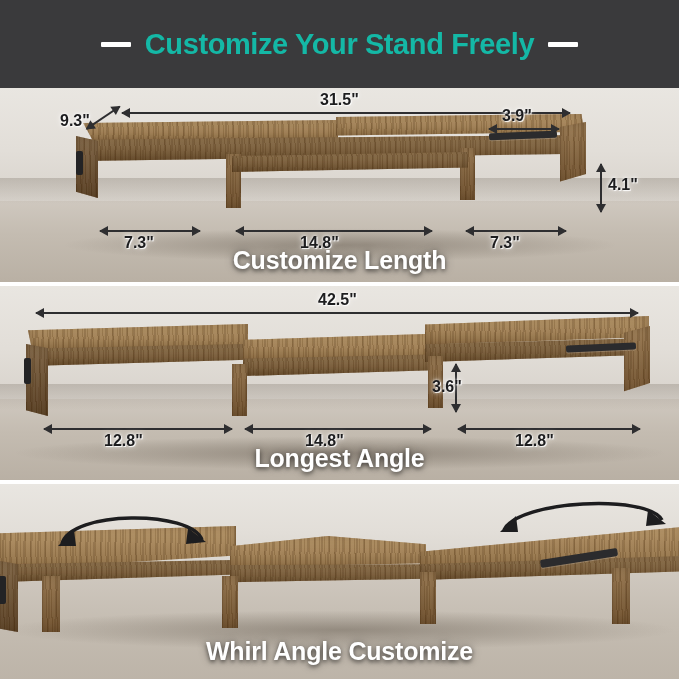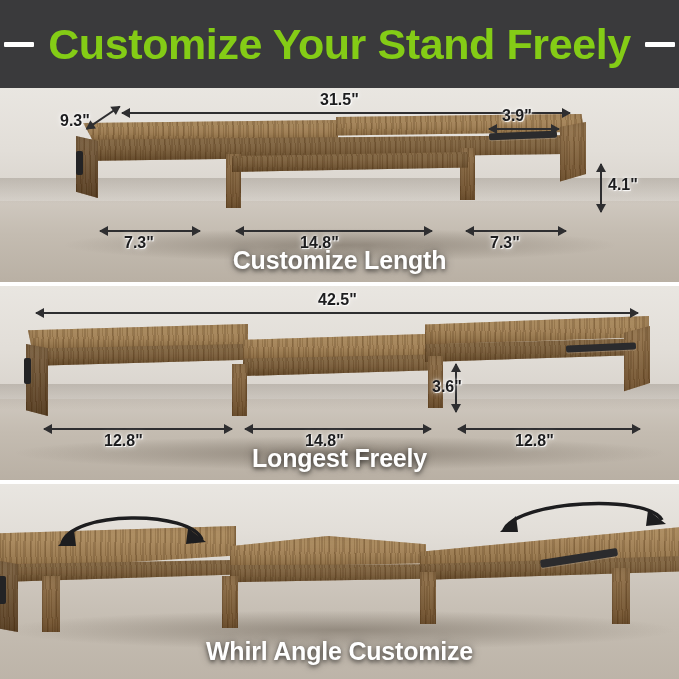--- a/index.html
+++ b/index.html
@@ -34,22 +34,22 @@
     gap: 14px;
   }
   .header .dash {
     display: block;
     width: 30px;
     height: 5px;
     background: #ffffff;
     border-radius: 1px;
   }
   .header .title {
-    color: #84cc16;
-    font-size: 43px;
+    color: #14b8a6;
+    font-size: 29px;
     font-weight: bold;
     letter-spacing: -0.4px;
     white-space: nowrap;
   }
 
   
   .panel {
     position: absolute;
     left: 0;
     width: 679px;
@@ -342,21 +342,21 @@
       </div>
       <div class="dim-label" style="left:305px; top:146px;">14.8"</div>
 
       <div class="dim" style="left:458px; top:142px; width:182px;">
         <div class="line"></div>
         <div class="arrow left"></div>
         <div class="arrow right"></div>
       </div>
       <div class="dim-label" style="left:515px; top:146px;">12.8"</div>
 
-      <div class="caption" style="top:158px;">Longest Freely</div>
+      <div class="caption" style="top:158px;">Longest Angle</div>
     </div>
   </div>
 
   <div class="panel-gap" id="gap2"></div>
 
   <div class="panel" id="panel3">
     <div class="scene">
       <div class="wall" style="height:40%;"></div>
       <div class="desk" style="height:60%;"></div>
 

